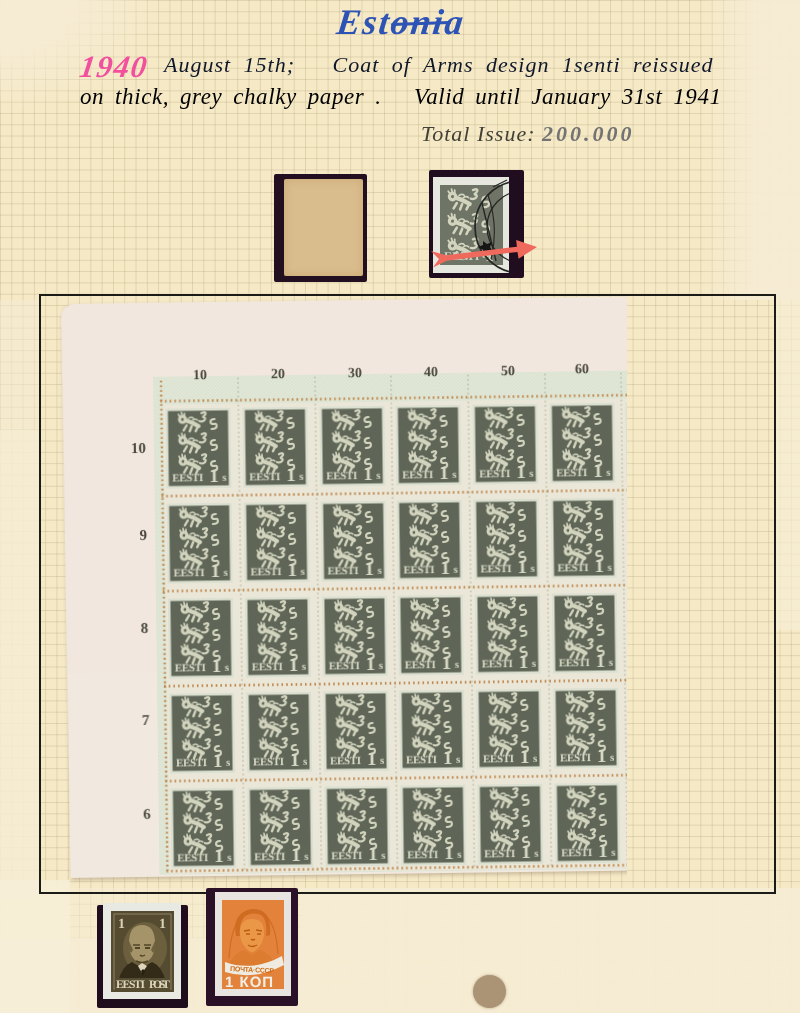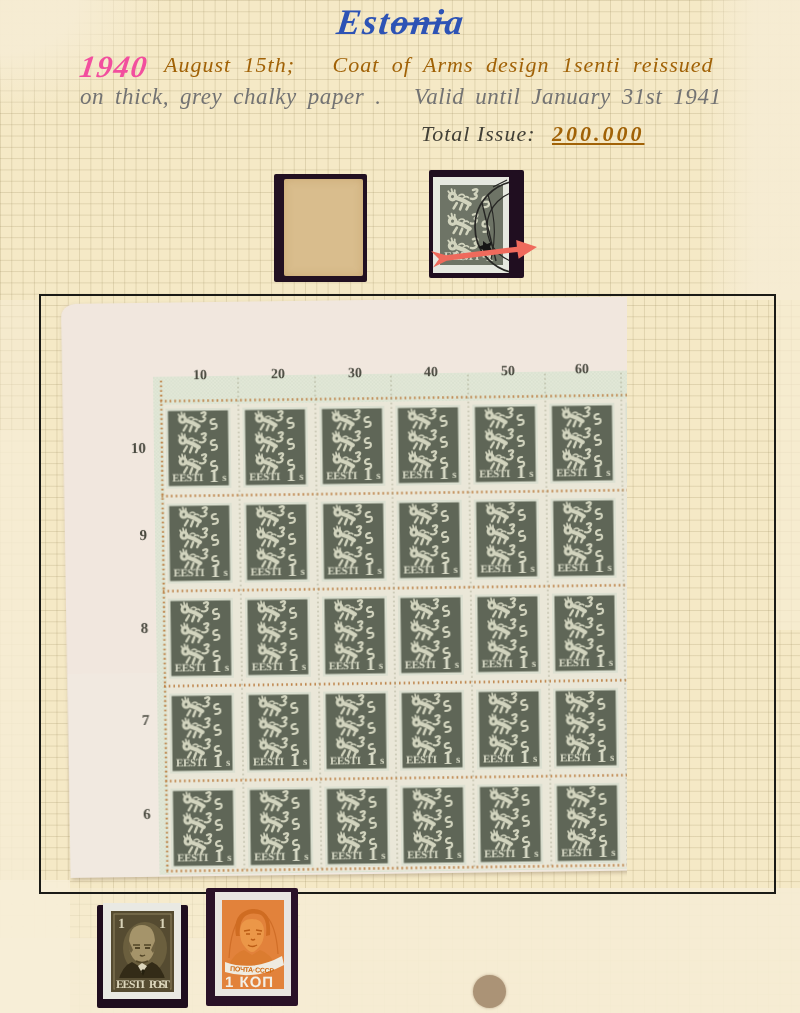--- a/index.html
+++ b/index.html
@@ -30,25 +30,25 @@
 <div class="wash" style="left:300px;top:888px;width:500px;height:125px;background:rgba(246,236,211,.85);"></div>
 <div class="wash" style="left:0;top:938px;width:310px;height:75px;background:rgba(246,236,211,.85);"></div>
 <div class="wash" style="left:0;top:880px;width:70px;height:133px;background:rgba(247,238,215,.9);"></div>
 
 <div class="abs" style="left:337px;top:1px;width:145px;height:42px;color:#2d53b5;font-style:italic;font-weight:bold;font-size:36px;letter-spacing:2px;transform:skewX(-7deg);">Estonia</div>
 
 <div class="abs" style="left:391px;top:22px;width:60px;height:3px;background:#2d53b5;transform:rotate(-2deg);border-radius:2px;"></div>
 
 <div class="abs" style="left:80px;top:49px;color:#f24f9e;font-style:italic;font-weight:bold;font-size:31px;letter-spacing:1.5px;transform:skewX(-8deg);">1940</div>
 
-<div class="abs" style="left:164px;top:52px;width:560px;color:#a16207;font-style:italic;font-size:22px;letter-spacing:1px;word-spacing:6px;white-space:nowrap;">August 15th;&nbsp;&nbsp; Coat of Arms design 1senti reissued</div>
-
-<div class="abs" style="left:80px;top:84px;width:660px;color:#737373;font-style:italic;font-size:23px;letter-spacing:0.6px;word-spacing:4.5px;white-space:nowrap;">on thick, grey chalky paper .&nbsp;&nbsp; Valid until January 31st 1941</div>
-
-<div class="abs" style="left:421px;top:121px;color:#413f36;font-style:italic;font-size:22px;letter-spacing:1px;white-space:nowrap;">Total Issue: <span style="color:#a16207;letter-spacing:3px;font-weight:bold;margin-left:10px;text-decoration:underline;">200.000</span></div>
+<div class="abs" style="left:164px;top:52px;width:560px;color:#0f172a;font-style:italic;font-size:22px;letter-spacing:1px;word-spacing:6px;white-space:nowrap;">August 15th;&nbsp;&nbsp; Coat of Arms design 1senti reissued</div>
+
+<div class="abs" style="left:80px;top:84px;width:660px;color:#000000;font-style:italic;font-size:23px;letter-spacing:0.6px;word-spacing:4.5px;white-space:nowrap;">on thick, grey chalky paper .&nbsp;&nbsp; Valid until January 31st 1941</div>
+
+<div class="abs" style="left:421px;top:121px;color:#413f36;font-style:italic;font-size:22px;letter-spacing:1px;white-space:nowrap;">Total Issue: <span style="color:#737373;letter-spacing:3px;font-weight:bold;">200.000</span></div>
 
 <div class="abs" style="left:274px;top:174px;width:93px;height:108px;background:#221021;border-radius:2px;"></div>
 
 <div class="abs" style="left:284px;top:179px;width:79px;height:97px;background:#d9bd8d;border-radius:2px;box-shadow:inset 0 0 8px rgba(190,150,90,.5);"></div>
 
 <div class="abs" style="left:429px;top:170px;width:95px;height:108px;background:#200e20;border-radius:2px;"></div>
 
 <svg class="abs" style="left:433px;top:177px;" width="76" height="96" viewBox="0 0 76 96">
   <rect x="0" y="0" width="76" height="96" fill="#e6e8e0"></rect>
   <rect x="7" y="8" width="63" height="80" fill="#6e7466"></rect>

